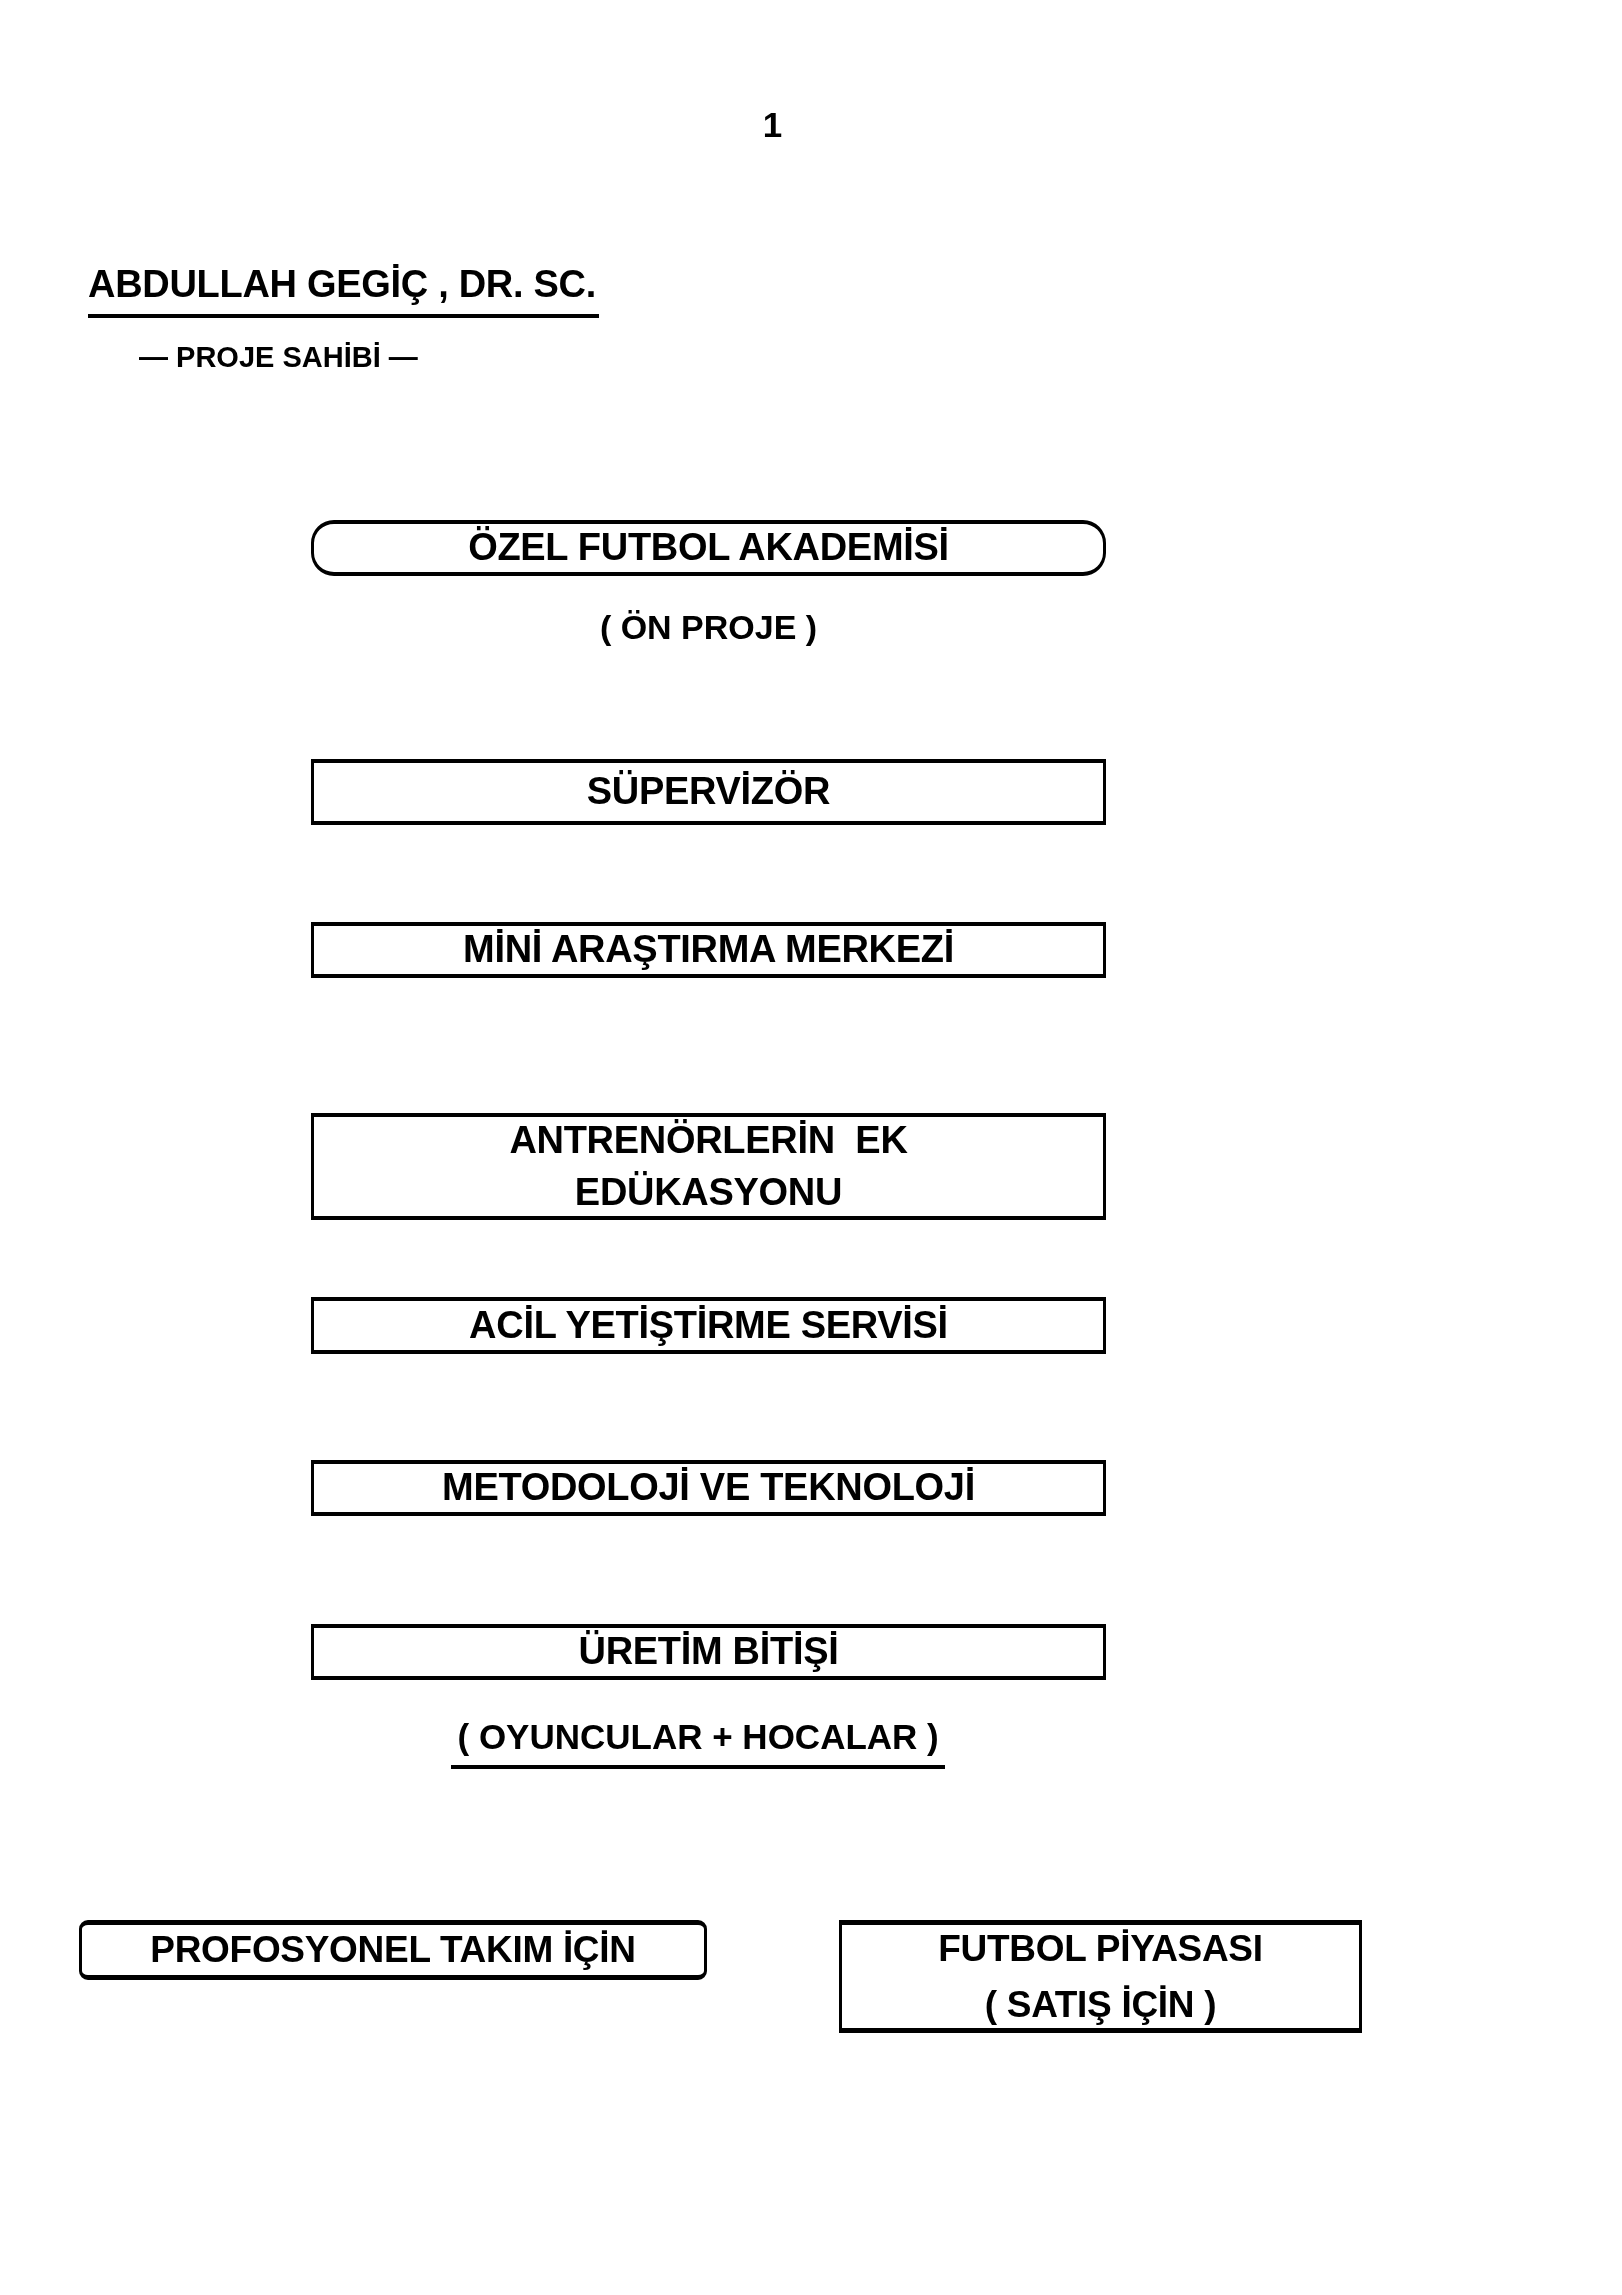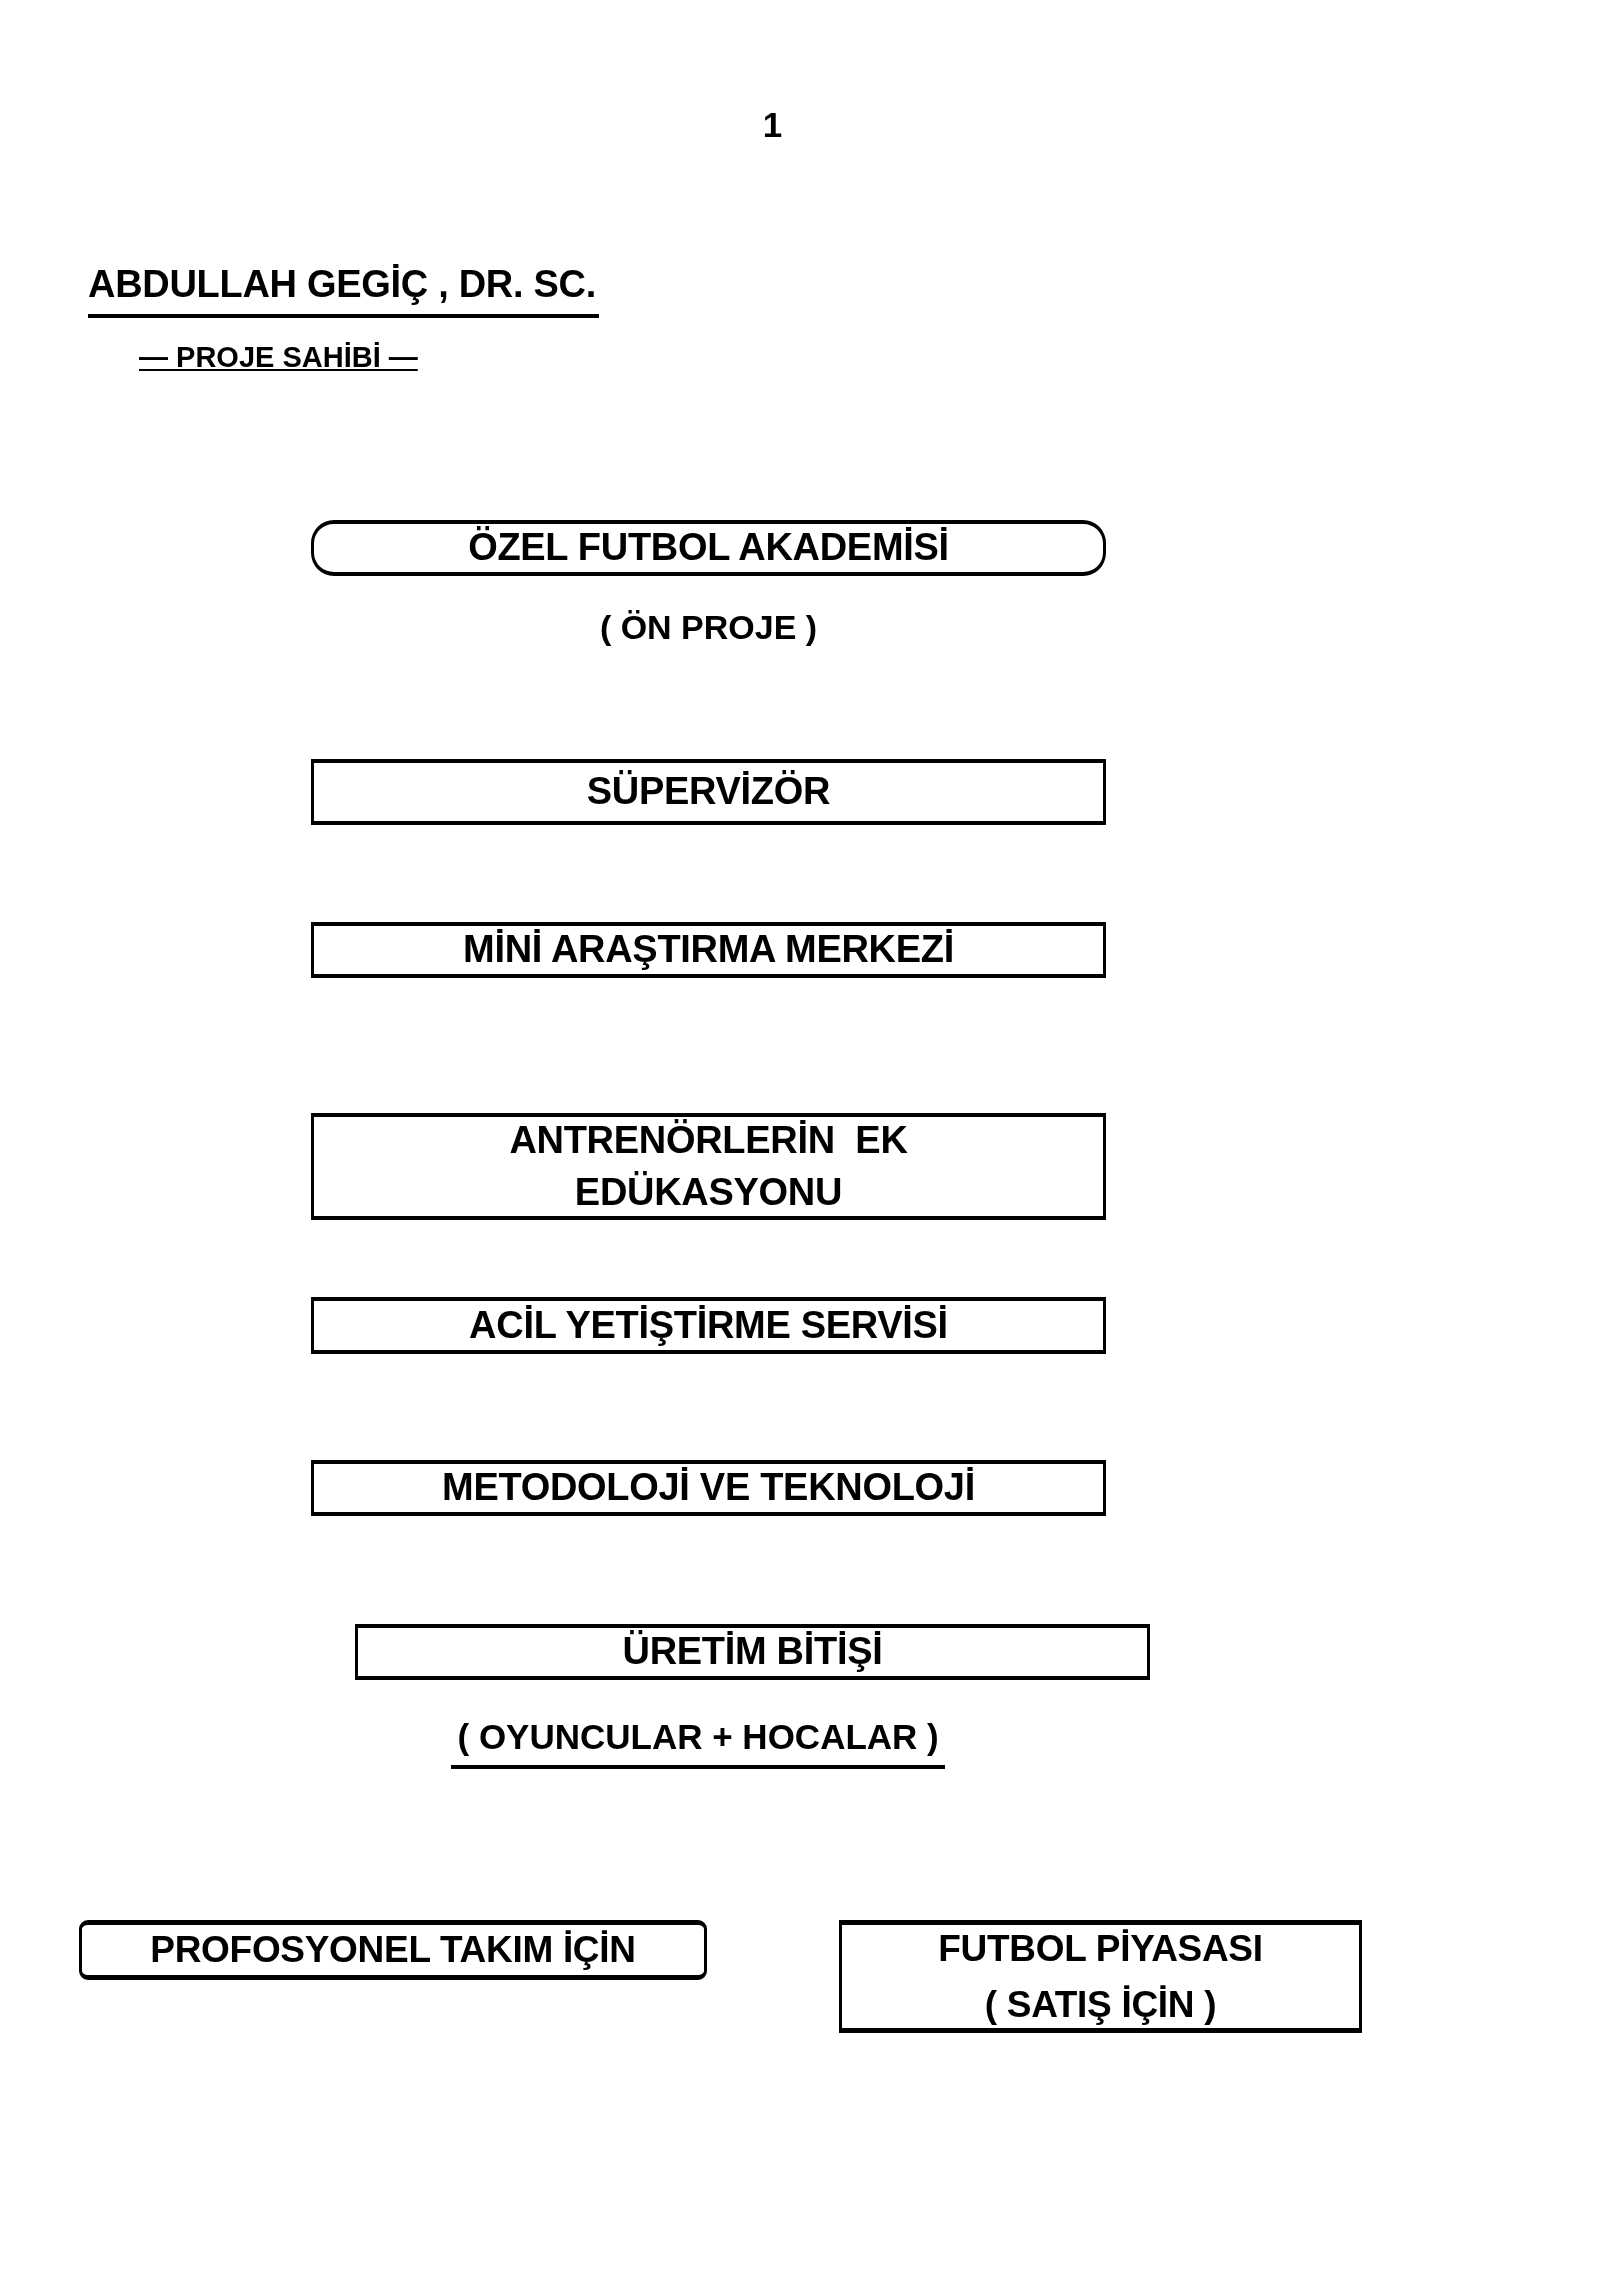--- a/index.html
+++ b/index.html
@@ -36,21 +36,20 @@
     padding: 0 2.6px 7.9px 0;
     white-space: pre;
   }
   .owner-subtitle {
     position: absolute;
     left: 139px;
     top: 341px;
     font-size: 29px;
     font-weight: 700;
     white-space: pre;
-    text-decoration: underline;
   }
   .fbox {
     position: absolute;
     left: 311px;
     width: 795px;
     border: solid #000;
     border-width: 4.6px 3.3px;
     box-sizing: border-box;
     display: flex;
     align-items: center;
@@ -64,21 +63,21 @@
     white-space: pre-wrap;
     line-height: 1.35;
     letter-spacing: -0.3px;
   }
   .box-akademi   { top: 520px;  height: 56px; border-radius: 23px; }
   .box-supervizor{ top: 759px; height: 66px; }
   .box-arastirma { top: 922px; height: 56px; }
   .box-edukasyon { top: 1113px; height: 107px; }
   .box-acil      { top: 1297px; height: 57px; }
   .box-metodoloji{ top: 1460px; height: 56px; }
-  .box-uretim    { top: 1624px; height: 56px; margin-left: 44px; }
+  .box-uretim    { top: 1624px; height: 56px; }
   .note-on-proje {
     position: absolute;
     left: 311px;
     top: 608px;
     width: 795px;
     text-align: center;
     font-size: 34px;
     font-weight: 700;
     white-space: pre;
   }

